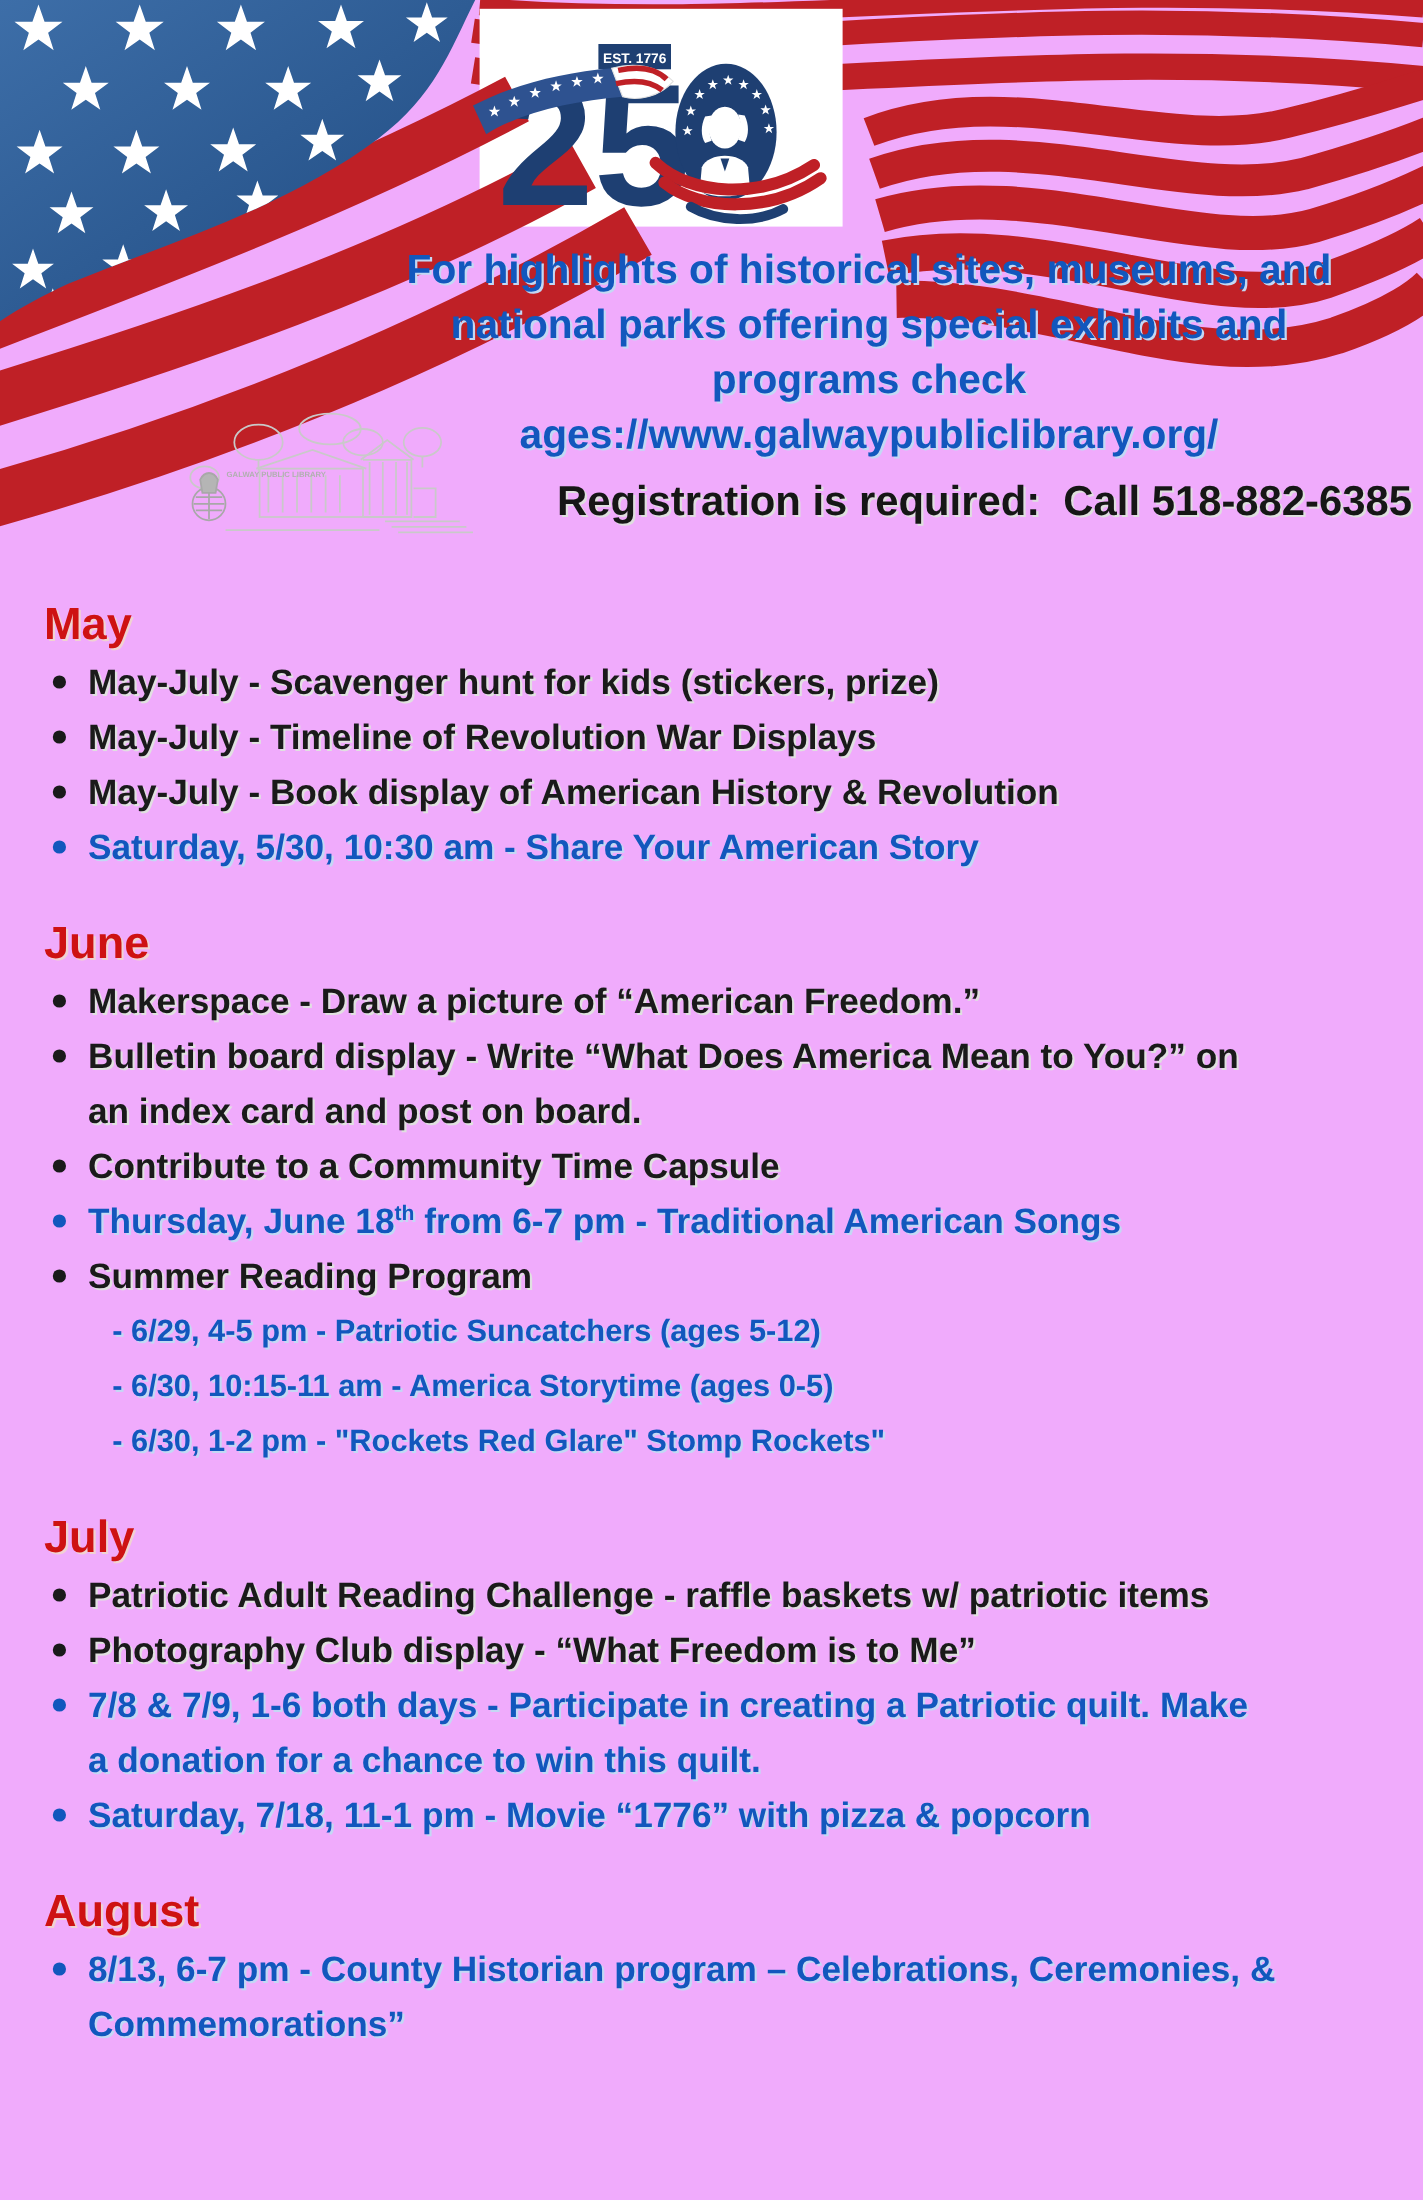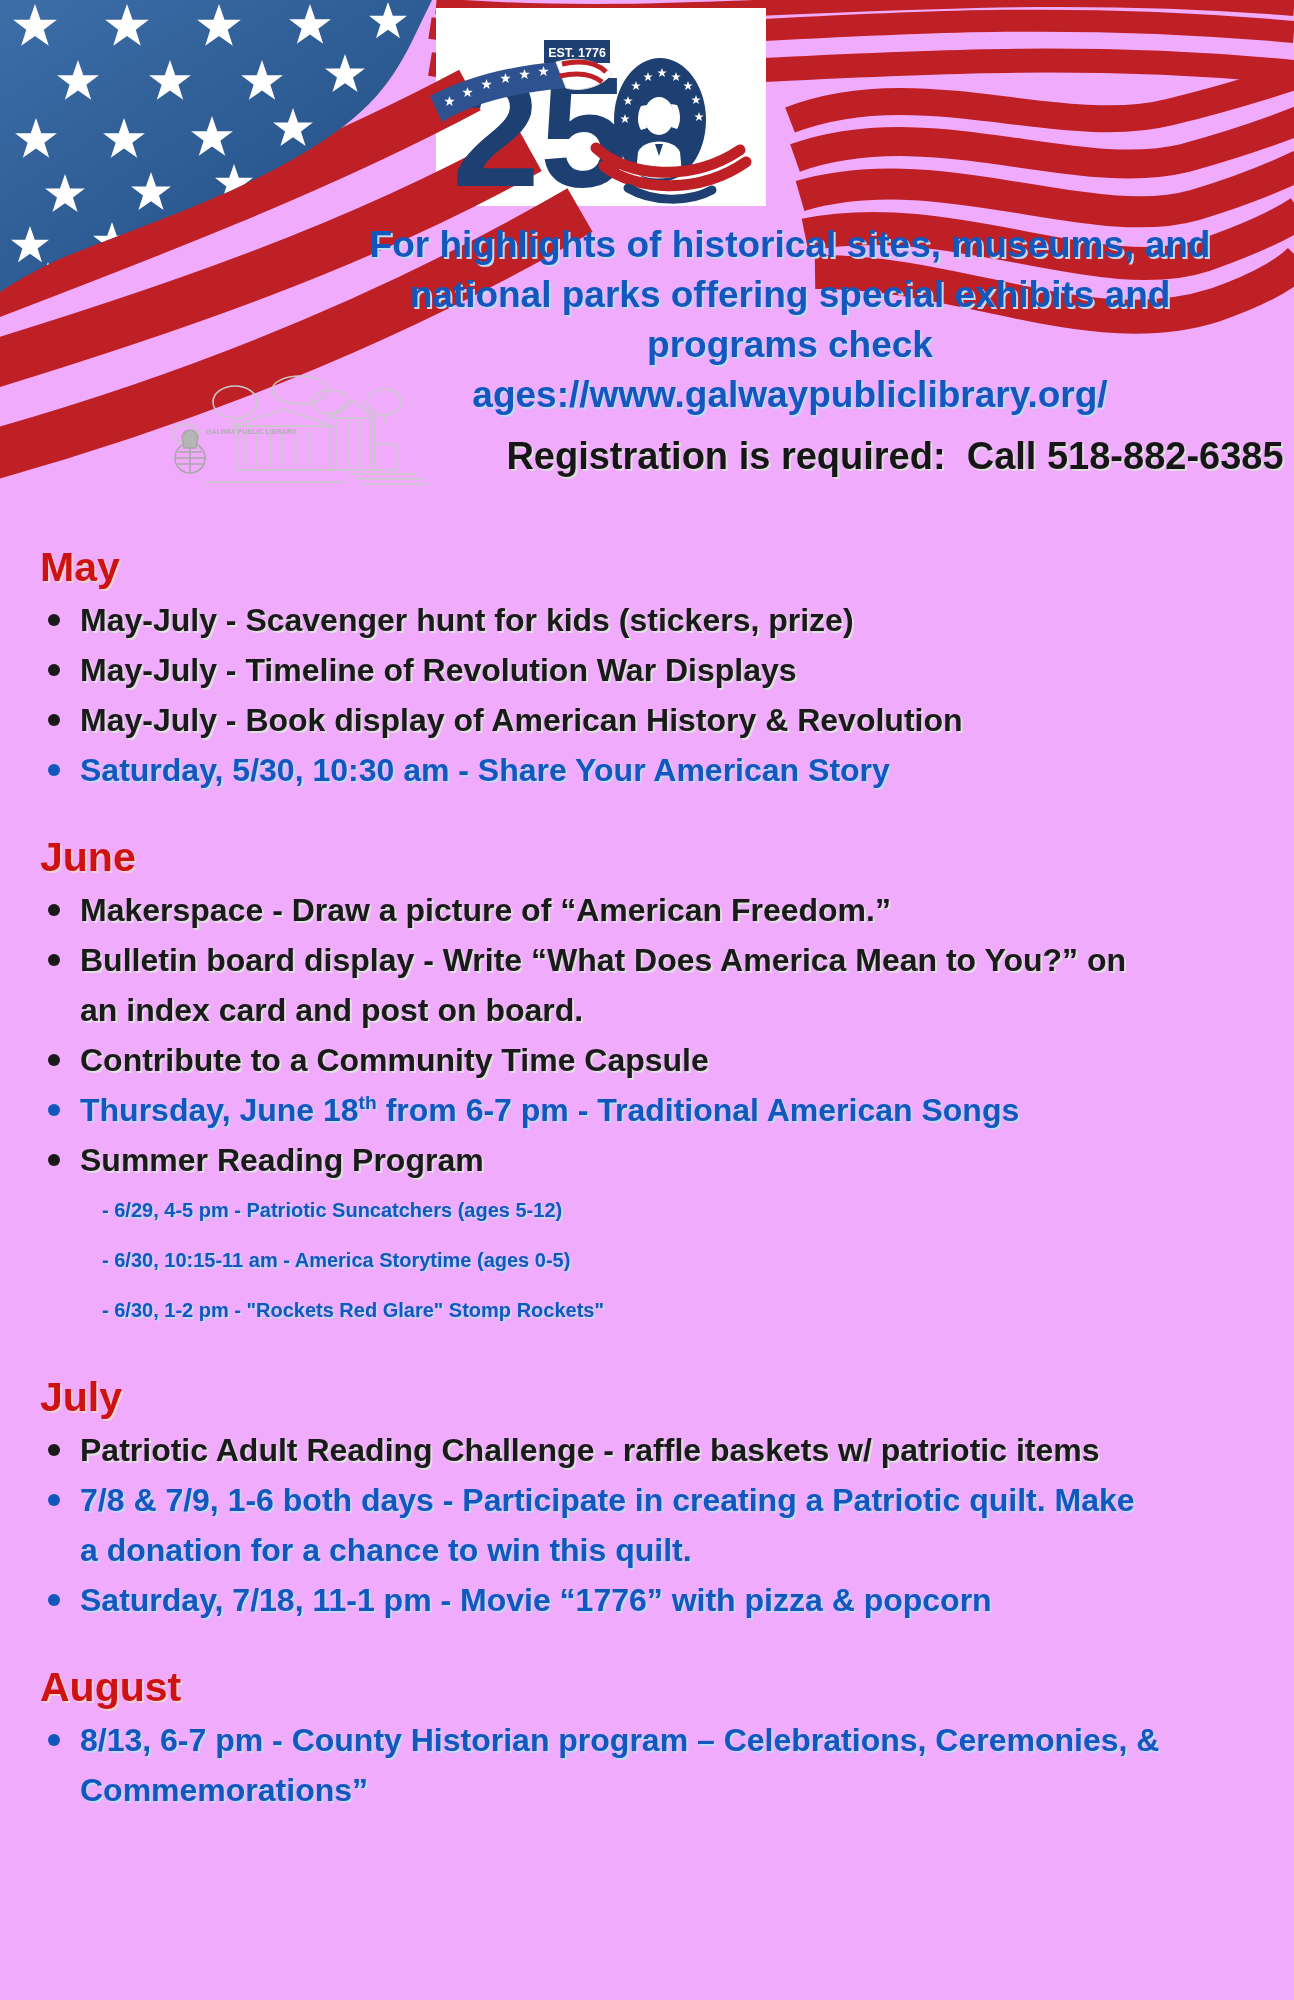--- a/index.html
+++ b/index.html
@@ -44,21 +44,21 @@
     padding-left:40px;
   }
   li.ev::before{
     content:'';position:absolute;left:8px;top:19px;
     width:12px;height:12px;border-radius:50%;
     background:currentColor;
   }
   .black{color:#1a1a1a;text-shadow:2px 2px 0 #e0e0e0;}
   .blue{color:#1257BD;text-shadow:2px 2px 0 #c3d8f4;}
   .sub{
-    font-size:20px;line-height:50px;
+    font-size:28px;line-height:50px;
     padding-left:62px;
     color:#1257BD;text-shadow:2px 2px 0 #c3d8f4;
   }
   .l2{display:block;}
   sup{font-size:0.6em;vertical-align:super;line-height:0;}
 </style>
 </head>
 <body>
 
 <div class="page">
@@ -231,20 +231,21 @@
       </ul>
       <div class="sub">- 6/29, 4-5 pm - Patriotic Suncatchers (ages 5-12)</div>
       <div class="sub">- 6/30, 10:15-11 am - America Storytime (ages 0-5)</div>
       <div class="sub">- 6/30, 1-2 pm - "Rockets Red Glare" Stomp Rockets"</div>
     </section>
 
     <section class="month-section">
       <h2 class="month">July</h2>
       <ul class="evlist">
         <li class="ev black"><span>Patriotic Adult Reading Challenge - raffle baskets w/ patriotic items</span></li>
+        <li class="ev black"><span>Photography Club display - “What Freedom is to Me”</span></li>
         <li class="ev blue"><span>7/8 &amp; 7/9, 1-6 both days - Participate in creating a Patriotic quilt. Make</span><span class="l2">a donation for a chance to win this quilt.</span></li>
         <li class="ev blue"><span>Saturday, 7/18, 11-1 pm - Movie “1776” with pizza &amp; popcorn</span></li>
       </ul>
     </section>
 
     <section class="month-section">
       <h2 class="month">August</h2>
       <ul class="evlist">
         <li class="ev blue"><span>8/13, 6-7 pm - County Historian program – Celebrations, Ceremonies, &amp;</span><span class="l2">Commemorations”</span></li>
       </ul>

